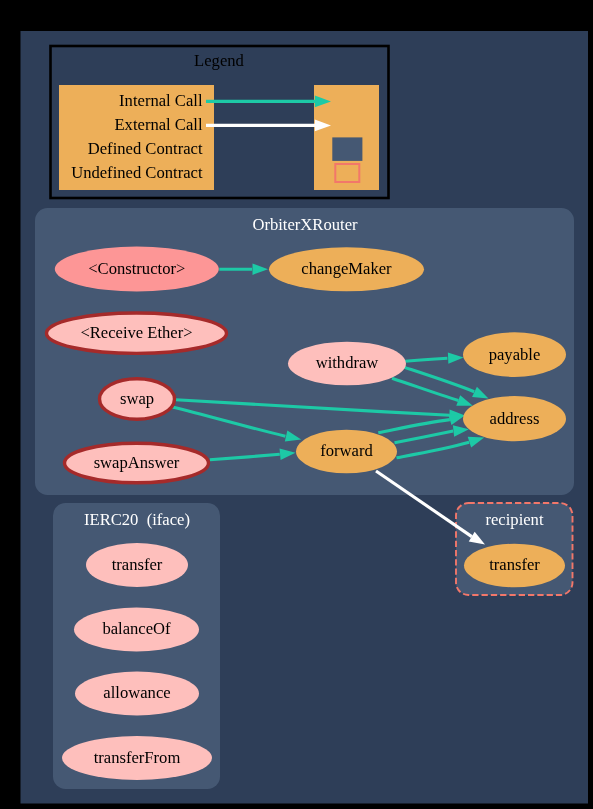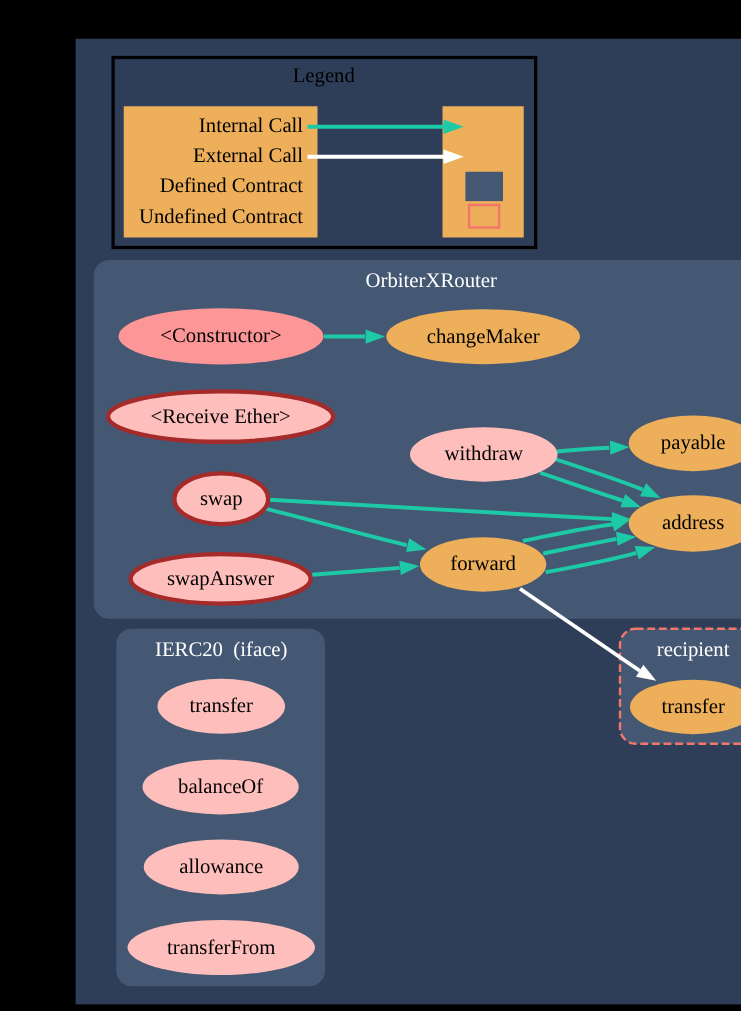--- a/index.html
+++ b/index.html
@@ -1,18 +1,18 @@
 <!DOCTYPE html>
 <html><head>
 <meta charset="utf-8">
 <style>
   html,body{margin:0;padding:0;background:#000000;}
   body{width:593px;height:809px;overflow:hidden;
        font-family:"Liberation Serif",serif;}
-  #canvas{position:relative;width:473px;height:809px;background:#000000;padding-left:40px;}
+  #canvas{position:relative;width:473px;height:809px;background:#000000;}
   svg#graph{display:block;}
   text{font-family:"Liberation Serif",serif;}
   .nodelabel{font-size:16.6px;fill:#000000;text-anchor:middle;}
   .clustertitle{font-size:16.6px;fill:#FFFFFF;text-anchor:middle;white-space:pre;}
   .legendtitle{font-size:16.6px;fill:#000000;text-anchor:middle;}
   .legendlabel{font-size:16.6px;fill:#000000;text-anchor:end;}
 </style>
 </head>
 <body>
 

